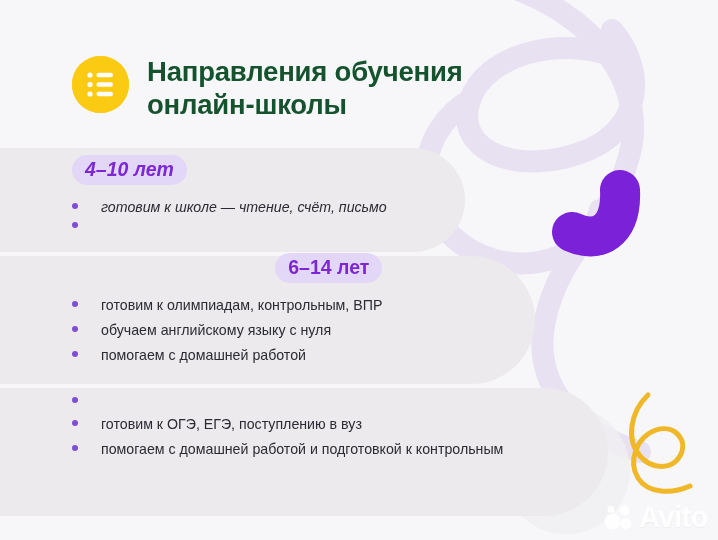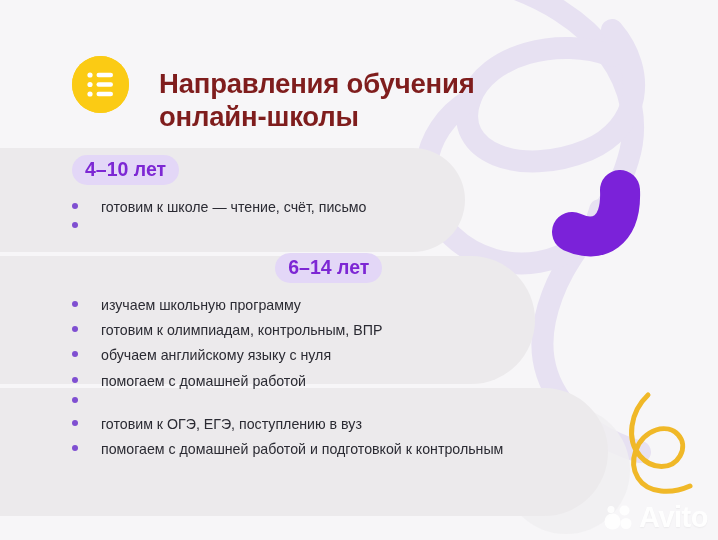--- a/index.html
+++ b/index.html
@@ -48,43 +48,43 @@
     flex: 0 0 auto;
     position: relative;
     margin-top: 4px;
   }
   .header-icon svg { display: block; }
 
   .header-title {
     font-size: 27.5px;
     font-weight: bold;
     line-height: 1.2;
-    color: #7f1d1d;
+    color: #14532d;
     letter-spacing: -0.2px;
     white-space: pre-line;
-    margin: 12px;
+    margin: 0;
     padding-top: 3px;
   }
 
   
   .card {
     position: absolute;
     left: -40px;
     background: #eceaec;
     border-radius: 0 90px 90px 0;
   }
   .card.c0 { top: 148px;  height: 104px; width: 505px; }
   .card.c1 { top: 256px;  height: 128px; width: 575px; }
   .card.c2 { top: 388px;  height: 128px; width: 648px; }
 
   .section {
     position: absolute;
     left: 72px;
   }
-  .section.s0 { top: 155px; }
+  .section.s0 { top: 155px; font-style: italic; }
   .section.s1 { top: 253px; text-align: right; }
   .section.s2 { top: 385px; }
 
   .badge {
     display: inline-block;
     background: #e3d7f7;
     color: #7d27d4;
     font-size: 19.5px;
     font-weight: bold;
     border-radius: 20px;
@@ -198,24 +198,20 @@
         <span class="bullet"></span>
       </li>
     </ul>
   </div>
 
   <div class="section s1">
     <div class="badge">6–14 лет</div>
     <ul class="items">
       <li>
         <span class="bullet"></span>
-        <span>изучаем школьную программу</span>
-      </li>
-      <li>
-        <span class="bullet"></span>
         <span>готовим к олимпиадам, контрольным, ВПР</span>
       </li>
       <li>
         <span class="bullet"></span>
         <span>обучаем английскому языку с нуля</span>
       </li>
       <li>
         <span class="bullet"></span>
         <span>помогаем с домашней работой</span>
       </li>

